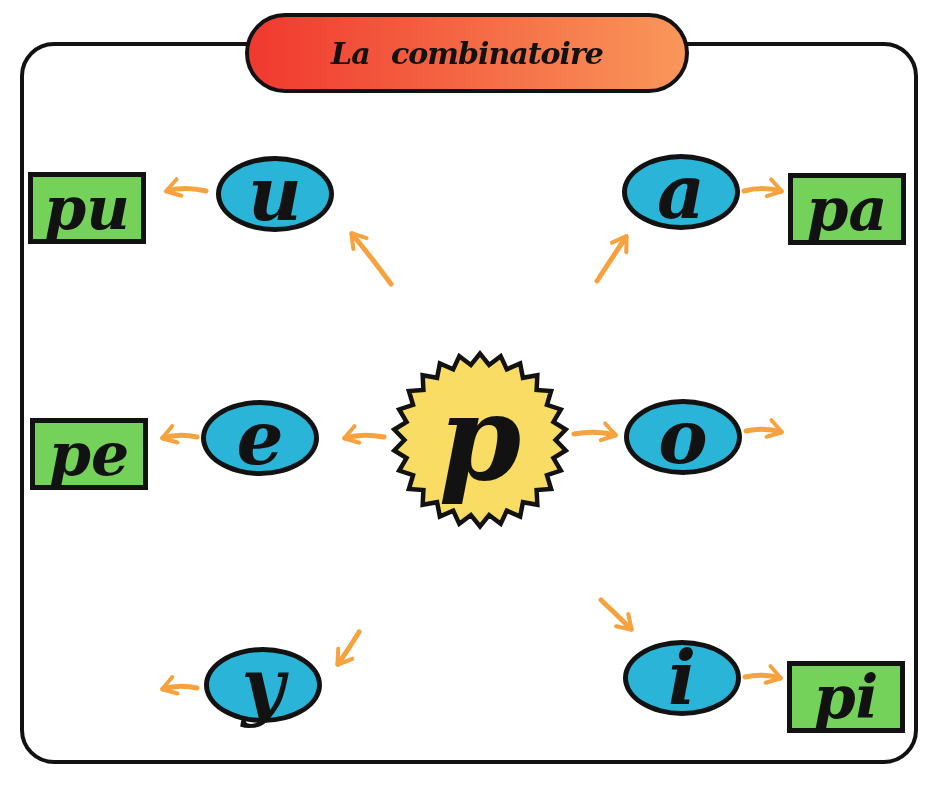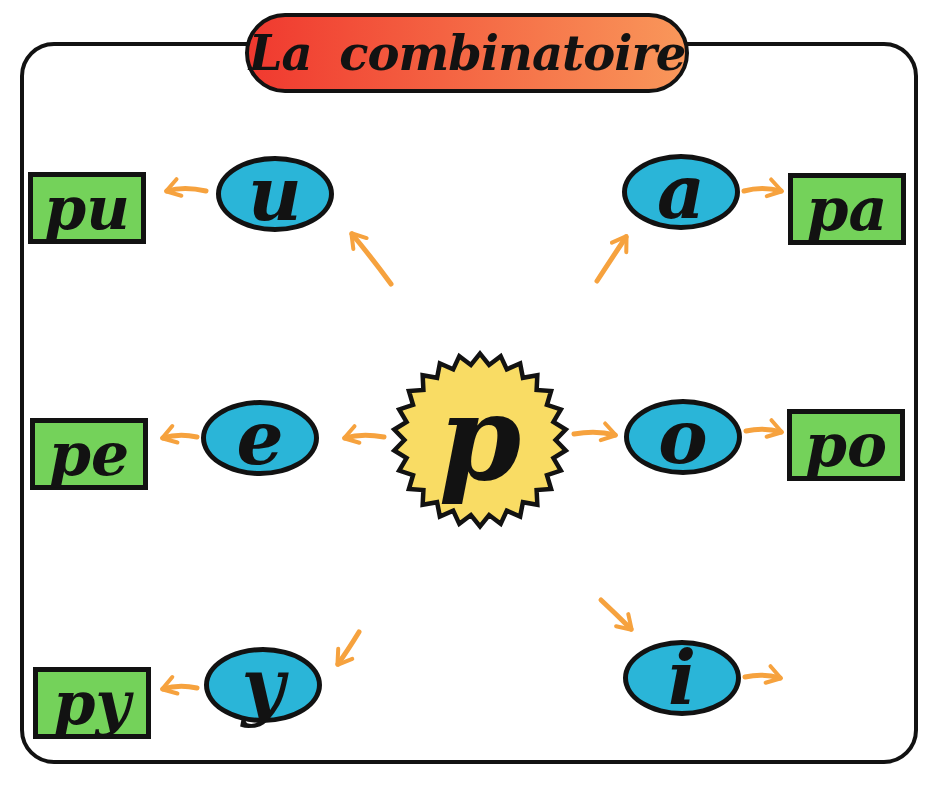--- a/index.html
+++ b/index.html
@@ -33,21 +33,21 @@
     left:245px;top:13px;
     width:444px;height:80px;
     box-sizing:border-box;
     border:4px solid var(--ink);
     border-radius:42px;
     background:linear-gradient(90deg,var(--banner-a) 0%,var(--banner-b) 100%);
     display:flex;align-items:center;justify-content:center;
     z-index:3;
   }
   .banner span{
-    font-size:48px;
+    font-size:30px;
     font-weight:bold;
     font-style:italic;
     color:var(--ink);
     word-spacing:12px;
     letter-spacing:-1px;
     white-space:nowrap;
   }
   .arrows{
     position:absolute;left:0;top:0;width:940px;height:788px;
     z-index:2;pointer-events:none;
@@ -162,20 +162,17 @@
 
   <div class="syll s-pu">
       <span>pu</span>
     </div>
   <div class="syll s-pe">
       <span>pe</span>
     </div>
   <div class="syll s-pa">
       <span>pa</span>
     </div>
-  <div class="syll s-po">
-      <span>po</span>
-    </div>
-  <div class="syll s-py">
-      <span>py</span>
+  <div class="syll s-pi">
+      <span>pi</span>
     </div>
 
 </div>
 
 </body></html>

